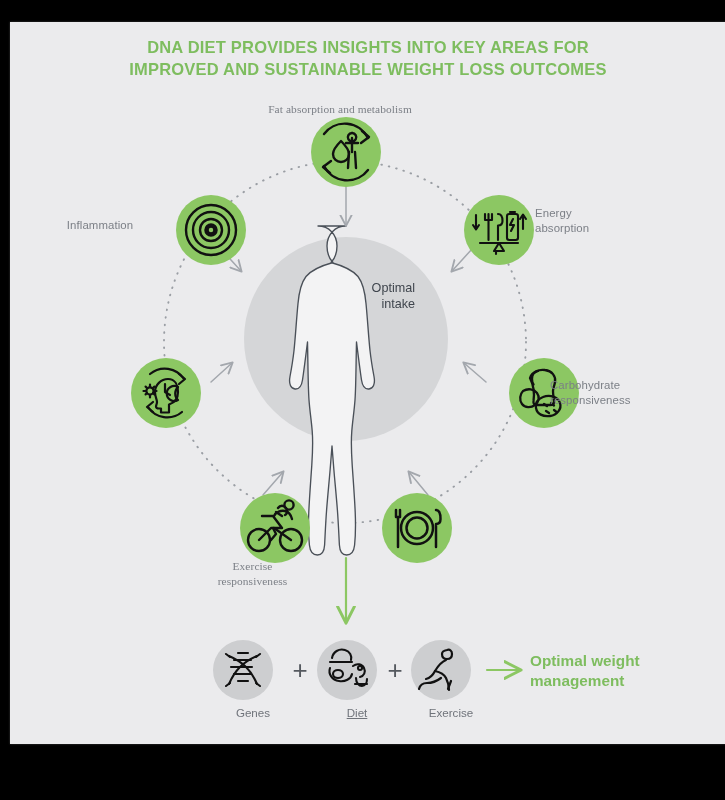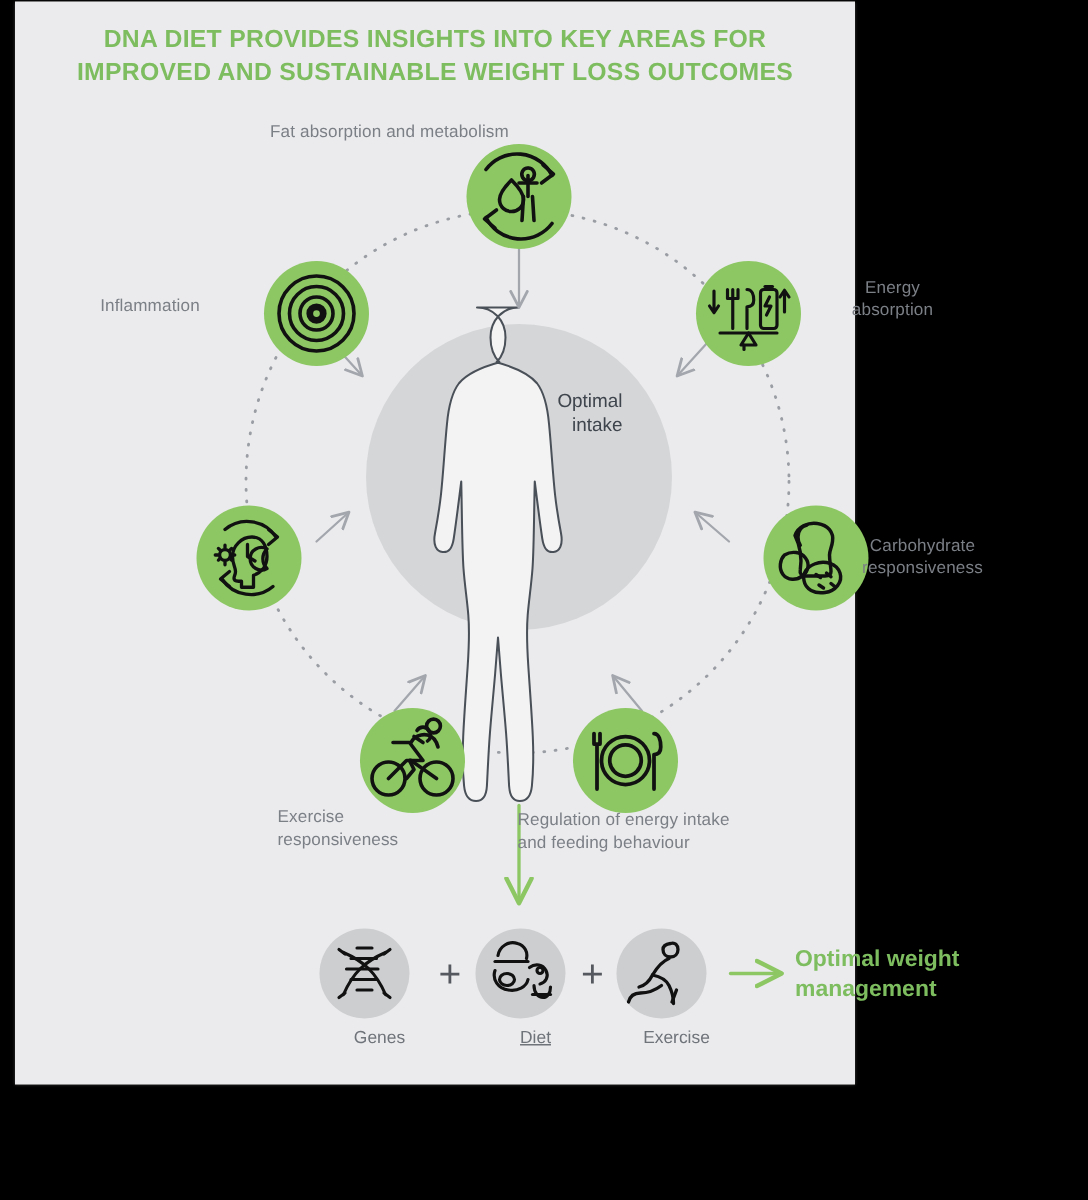--- a/index.html
+++ b/index.html
@@ -1,21 +1,21 @@
 <!DOCTYPE html>
 <html><head>
 <meta charset="utf-8">
 <style>
   html,body{margin:0;padding:0;background:#000;}
   body{
     width:725px;height:800px;overflow:hidden;
     font-family:"Liberation Sans","DejaVu Sans",sans-serif;
   }
   #card{
-    position:absolute;left:10px;top:1px;width:560px;height:722px;
+    position:absolute;left:10px;top:22px;width:716px;height:722px;
     background:#ebebed;
     box-shadow:0 0 2px rgba(255,255,255,.25);
   }
   
   #title{
     position:absolute;left:0;top:14px;width:100%;
     text-align:center;
     color:#7ebd5f;
     font-weight:bold;
     font-size:16.5px;
@@ -23,23 +23,23 @@
     line-height:1.35;
   }
   #title span{display:block;}
   
   #stage{position:absolute;left:0;top:0;width:704px;height:722px;}
   
   .lbl{
     position:absolute;color:#7b7f86;font-size:11.4px;line-height:1.35;
     letter-spacing:.1px;
   }
-  .lbl.c{text-align:left;}
+  .lbl.c{text-align:center;font-family:Liberation Serif, serif;}
   .lbl.r{text-align:center;}
-  .lbl.l{text-align:center;}
+  .lbl.l{text-align:left;}
   #lbl-fat{left:170px;top:80px;width:320px;}
   #lbl-infl{left:15px;top:196px;width:150px;}
   #lbl-energy{left:525px;top:184px;width:120px;}
   #lbl-circ{left:0px;top:355px;width:115px;}
   #lbl-carb{left:540px;top:356px;width:130px;}
   #lbl-exer{left:175px;top:537px;width:135px;}
   #lbl-reg{left:335px;top:539px;width:200px;}
   #optimal{
     position:absolute;left:295px;top:258px;width:110px;text-align:right;
     color:#3f454d;font-size:12.6px;line-height:1.3;
@@ -266,24 +266,20 @@
   <div class="lbl l" id="lbl-carb">
     <span>Carbohydrate</span><br>
     <span>responsiveness</span>
   </div>
 
   <div class="lbl c" id="lbl-exer">
     <span>Exercise</span><br>
     <span>responsiveness</span>
   </div>
 
-  <div class="lbl c" id="lbl-reg">
-    <span>Regulation of energy intake</span><br>
-    <span>and feeding behaviour</span>
-  </div>
 
   <div class="botlbl" id="bl-genes">Genes</div>
   <div class="botlbl" id="bl-diet">Diet</div>
   <div class="botlbl" id="bl-exercise">Exercise</div>
 
   <div id="outcome">
     <span>Optimal weight</span><br>
     <span>management</span>
   </div>
 

